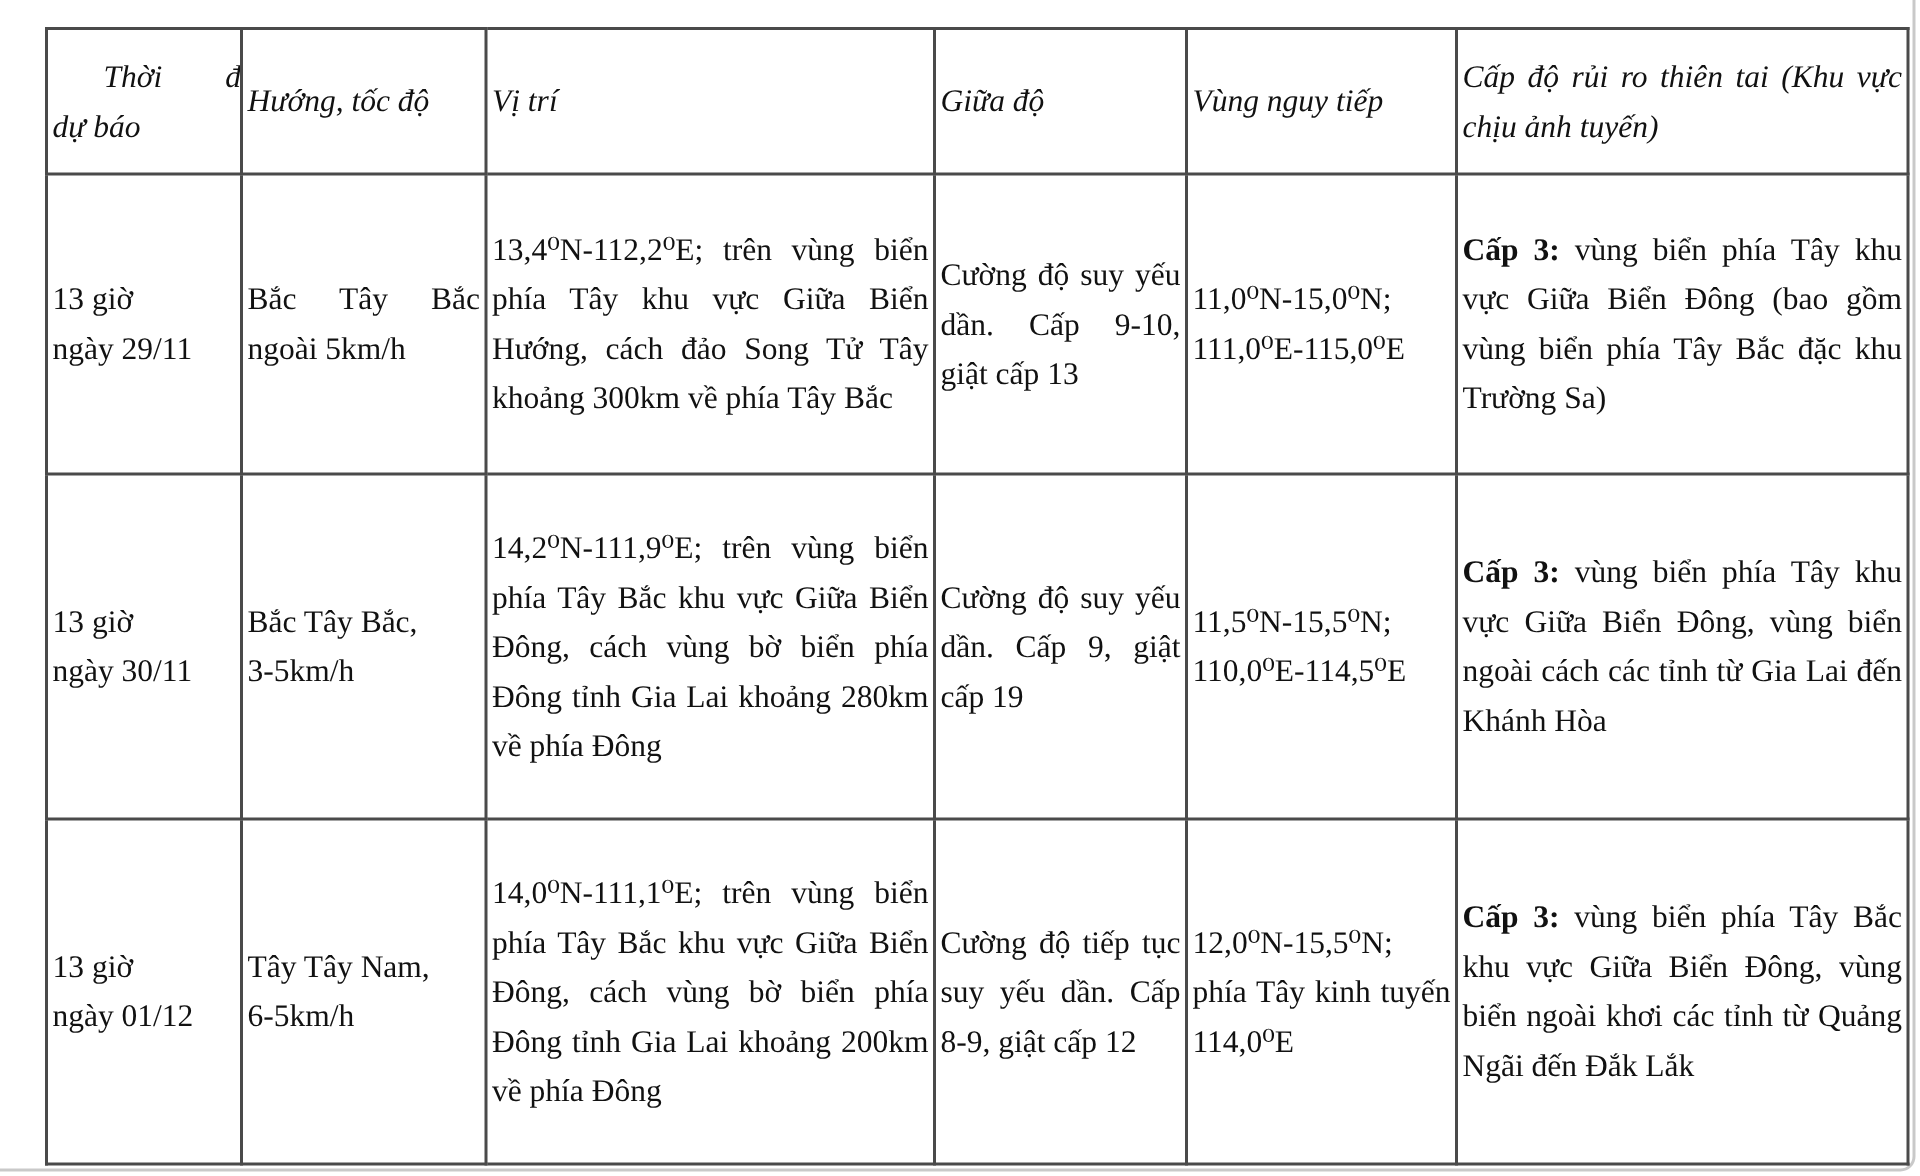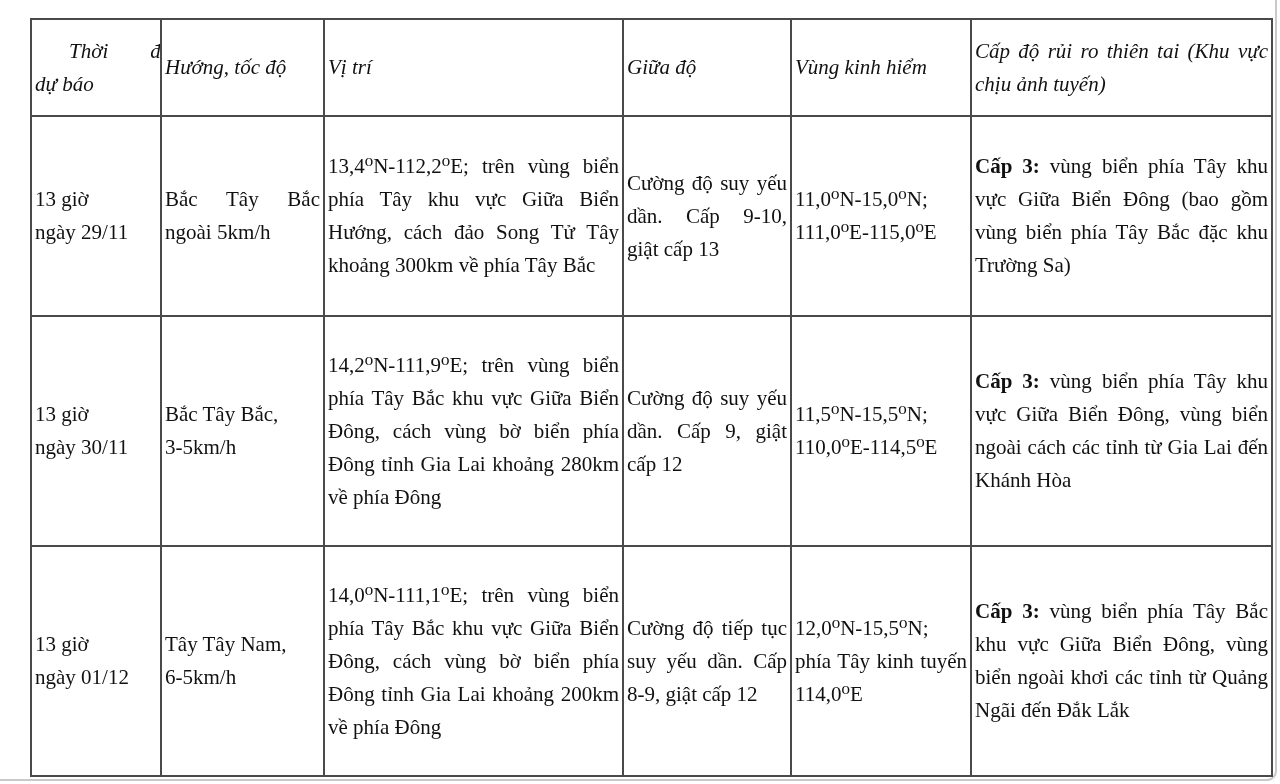--- a/index.html
+++ b/index.html
@@ -70,41 +70,41 @@
     <col style="width:168px">
     <col style="width:180px">
     <col style="width:301px">
   </colgroup>
   <thead>
     <tr class="header-row">
       <th><span class="jfull">Thời điểm</span><span>dự báo</span></th>
       <th>Hướng, tốc độ</th>
       <th>Vị trí</th>
       <th>Giữa độ</th>
-      <th>Vùng kinh hiểm</th>
+      <th>Vùng nguy tiếp</th>
       <th>Cấp độ rủi ro thiên tai (Khu vực chịu ảnh tuyến)</th>
     </tr>
   </thead>
   <tbody>
     <tr class="row-1">
       <td class="pre">13 giờ
 ngày 29/11</td>
       <td class="pre">Bắc Tây Bắc ngoài 5km/h</td>
       <td>13,4⁰N-112,2⁰E; trên vùng biển phía Tây khu vực Giữa Biển Hướng, cách đảo Song Tử Tây khoảng 300km về phía Tây Bắc</td>
       <td>Cường độ suy yếu dần. Cấp 9-10, giật cấp 13</td>
       <td>11,0⁰N-15,0⁰N; 111,0⁰E-115,0⁰E</td>
       <td><span class="risk-bold">Cấp 3:</span><span> vùng biển phía Tây khu vực Giữa Biển Đông (bao gồm vùng biển phía Tây Bắc đặc khu Trường Sa)</span></td>
     </tr>
     <tr class="row-2">
       <td class="pre">13 giờ
 ngày 30/11</td>
       <td class="pre">Bắc Tây Bắc,
 3-5km/h</td>
       <td>14,2⁰N-111,9⁰E; trên vùng biển phía Tây Bắc khu vực Giữa Biển Đông, cách vùng bờ biển phía Đông tỉnh Gia Lai khoảng 280km về phía Đông</td>
-      <td>Cường độ suy yếu dần. Cấp 9, giật cấp 12</td>
+      <td>Cường độ suy yếu dần. Cấp 9, giật cấp 19</td>
       <td>11,5⁰N-15,5⁰N; 110,0⁰E-114,5⁰E</td>
       <td><span class="risk-bold">Cấp 3:</span><span> vùng biển phía Tây khu vực Giữa Biển Đông, vùng biển ngoài cách các tỉnh từ Gia Lai đến Khánh Hòa</span></td>
     </tr>
     <tr class="row-3">
       <td class="pre">13 giờ
 ngày 01/12</td>
       <td class="pre">Tây Tây Nam,
 6-5km/h</td>
       <td>14,0⁰N-111,1⁰E; trên vùng biển phía Tây Bắc khu vực Giữa Biển Đông, cách vùng bờ biển phía Đông tỉnh Gia Lai khoảng 200km về phía Đông</td>
       <td>Cường độ tiếp tục suy yếu dần. Cấp 8-9, giật cấp 12</td>

